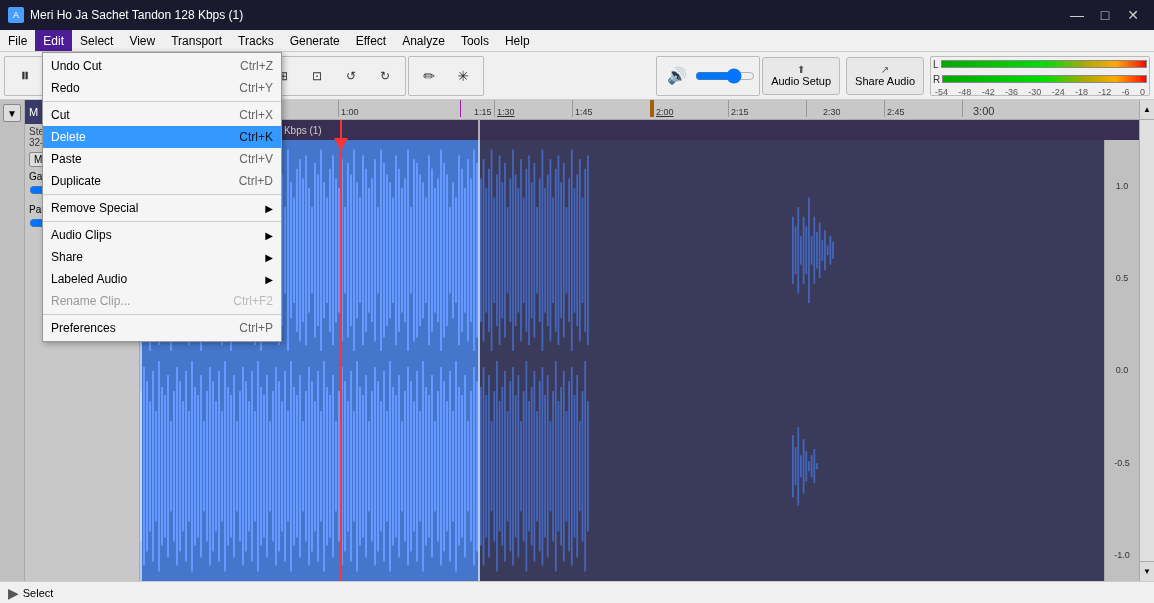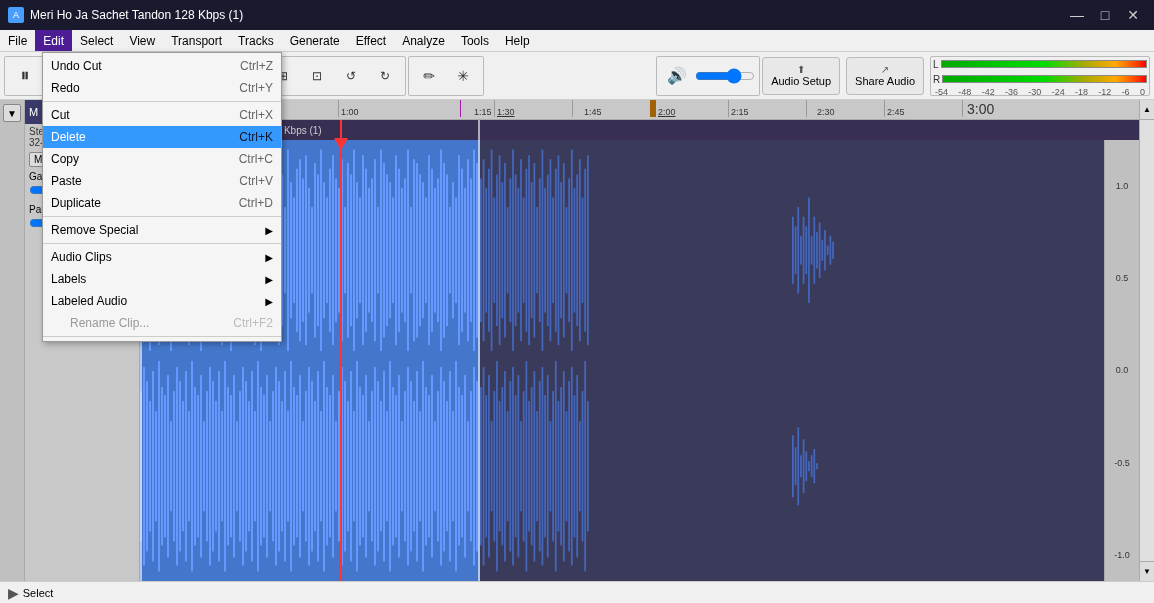--- a/index.html
+++ b/index.html
@@ -272,26 +272,26 @@
 
   <div style="flex:1; display:flex; flex-direction:column; background:#701a75; overflow:hidden; position:relative;">
 
     <div style="height:20px; background:#c8c8c8; border-bottom:1px solid #aaa; position:relative; overflow:hidden; display:flex; align-items:center; padding-left:0px;">
       <div style="position:absolute; left:0; right:0; top:0; bottom:0; display:flex; align-items:flex-end; padding-bottom:2px;">
         <div style="position:absolute; left:42px; font-size:9px; color:#333; border-left:1px solid #999; padding-left:2px; height:100%; display:flex; align-items:flex-end;">0:30</div>
         <div style="position:absolute; left:120px; font-size:9px; color:#333; border-left:1px solid #999; padding-left:2px; height:100%; display:flex; align-items:flex-end;">0:45</div>
         <div style="position:absolute; left:198px; font-size:9px; color:#333; border-left:1px solid #999; padding-left:2px; height:100%; display:flex; align-items:flex-end;">1:00</div>
         <div style="position:absolute; left:276px; font-size:9px; color:#333; border-left:1px solid #a21caf; padding-left:13px; height:100%; display:flex; align-items:flex-end;margin-left:44px;">1:15</div>
         <div style="position:absolute; left:354px; font-size:9px; color:#333; border-left:1px solid #999; padding-left:2px; height:100%; display:flex; align-items:flex-end;text-decoration:underline;">1:30</div>
-        <div style="position:absolute; left:432px; font-size:9px; color:#333; border-left:1px solid #999; padding-left:11px; height:100%; display:flex; align-items:flex-end;">1:45</div>
-        <div style="position:absolute; left:510px; font-size:9px; color:#333; border-left:6px solid #a16207; padding-left:2px; height:100%; display:flex; align-items:flex-end;text-decoration:underline;">2:00</div>
+        <div style="position:absolute; left:432px; font-size:9px; color:#333; border-left:1px solid #999; padding-left:2px; height:100%; display:flex; align-items:flex-end;">1:45</div>
+        <div style="position:absolute; left:510px; font-size:9px; color:#333; border-left:4px solid #a16207; padding-left:2px; height:100%; display:flex; align-items:flex-end;text-decoration:underline;">2:00</div>
         <div style="position:absolute; left:588px; font-size:9px; color:#333; border-left:1px solid #999; padding-left:2px; height:100%; display:flex; align-items:flex-end;">2:15</div>
-        <div style="position:absolute; left:666px; font-size:9px; color:#333; border-left:1px solid #999; padding-left:10px; height:100%; display:flex; align-items:flex-end;">2:30</div>
+        <div style="position:absolute; left:666px; font-size:9px; color:#333; border-left:1px solid #999; padding-left:16px; height:100%; display:flex; align-items:flex-end;">2:30</div>
         <div style="position:absolute; left:744px; font-size:9px; color:#333; border-left:1px solid #999; padding-left:2px; height:100%; display:flex; align-items:flex-end;">2:45</div>
-        <div style="position:absolute; left:822px; font-size:14px; color:#333; border-left:1px solid #999; padding-left:4px; height:100%; display:flex; align-items:flex-end;">3:00</div>
+        <div style="position:absolute; left:822px; font-size:11px; color:#333; border-left:1px solid #999; padding-left:10px; height:100%; display:flex; align-items:flex-end;">3:00</div>
       </div>
     </div>
 
     <div style="flex:1; position:relative; overflow:hidden;">
 
       <div style="position:absolute; top:0; left:0; right:0; height:20px; background:rgba(50,50,80,0.9); color:#ccc; font-size:10px; padding:2px 4px; z-index:5; display:flex; align-items:center;">
         <span>Meri Ho Ja Sachet Tandon 128 Kbps (1)</span>
       </div>
 
       <div style="position:absolute; top:20px; left:0; width:340px; height:calc(50% - 10px); background:#4477cc;">
@@ -708,24 +708,20 @@
   <div class="dropdown-item">
     <span class="label">Cut</span>
     <span class="shortcut">Ctrl+X</span>
   </div>
 
   <div class="dropdown-item highlighted">
     <span class="label">Delete</span>
     <span class="shortcut" style="color:#0f172a;">Ctrl+K</span>
   </div>
 
-  <div class="dropdown-item">
-    <span class="label">Copy</span>
-    <span class="shortcut">Ctrl+C</span>
-  </div>
 
   <div class="dropdown-item">
     <span class="label">Paste</span>
     <span class="shortcut">Ctrl+V</span>
   </div>
 
   <div class="dropdown-item">
     <span class="label">Duplicate</span>
     <span class="shortcut">Ctrl+D</span>
   </div>
@@ -738,31 +734,35 @@
   </div>
 
   <div class="dropdown-separator"></div>
 
   <div class="dropdown-item">
     <span class="label">Audio Clips</span>
     <span class="arrow">▶</span>
   </div>
 
   <div class="dropdown-item">
-    <span class="label">Labels</span>
+    <span class="label">Share</span>
     <span class="arrow">▶</span>
   </div>
 
   <div class="dropdown-item">
     <span class="label">Labeled Audio</span>
     <span class="arrow">▶</span>
   </div>
 
 
   <div class="dropdown-item disabled">
-    <span class="label" style="color:#999;margin-left:19px;">Rename Clip...</span>
+    <span class="label" style="color:#999;">Rename Clip...</span>
     <span class="shortcut" style="color:#bbb;">Ctrl+F2</span>
   </div>
 
   <div class="dropdown-separator"></div>
 
+  <div class="dropdown-item">
+    <span class="label">Preferences</span>
+    <span class="shortcut">Ctrl+P</span>
+  </div>
 
 </div>
 
 </body></html>

